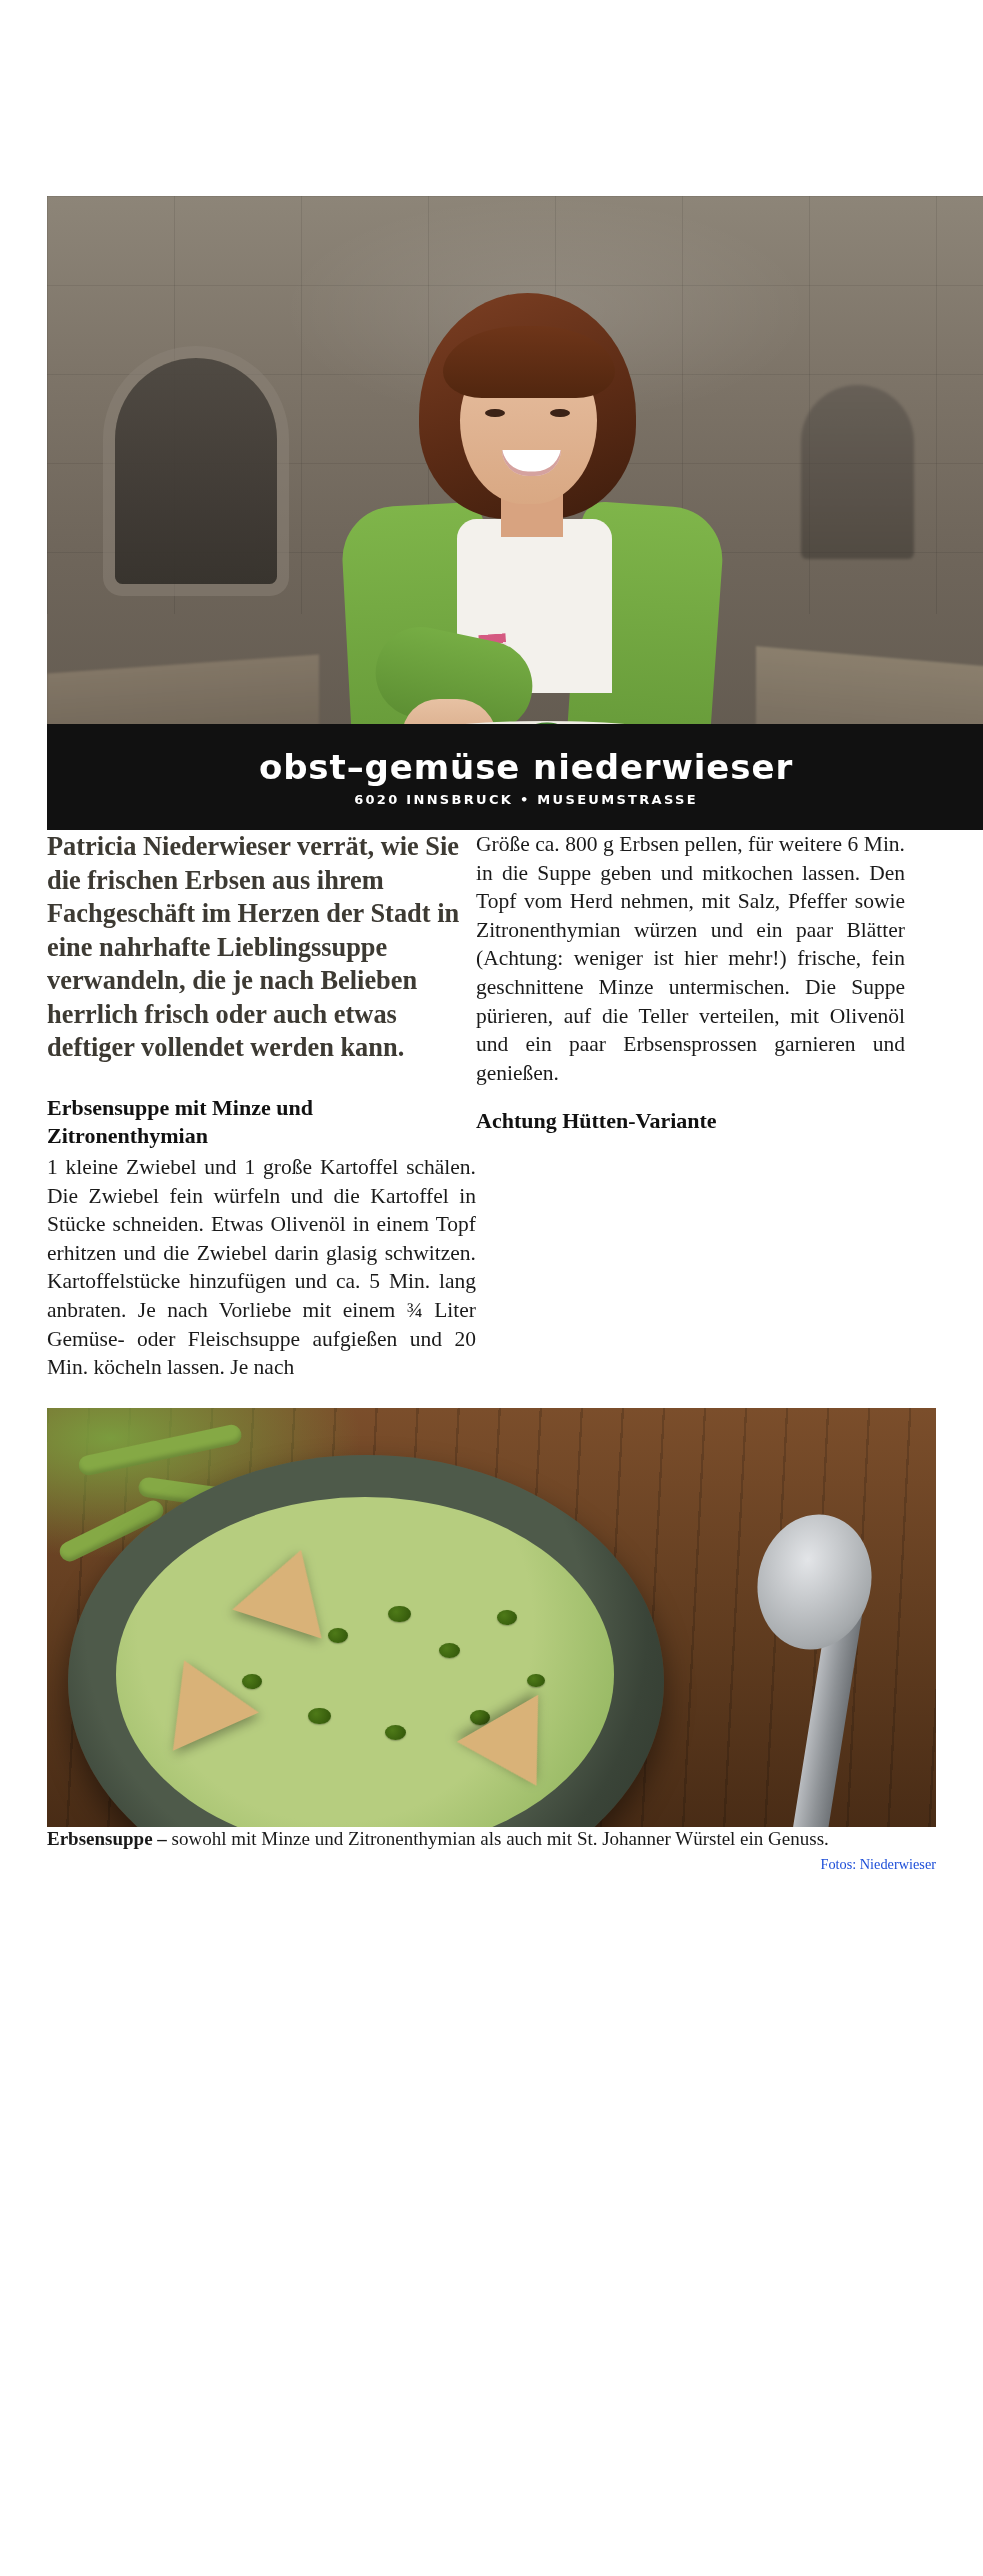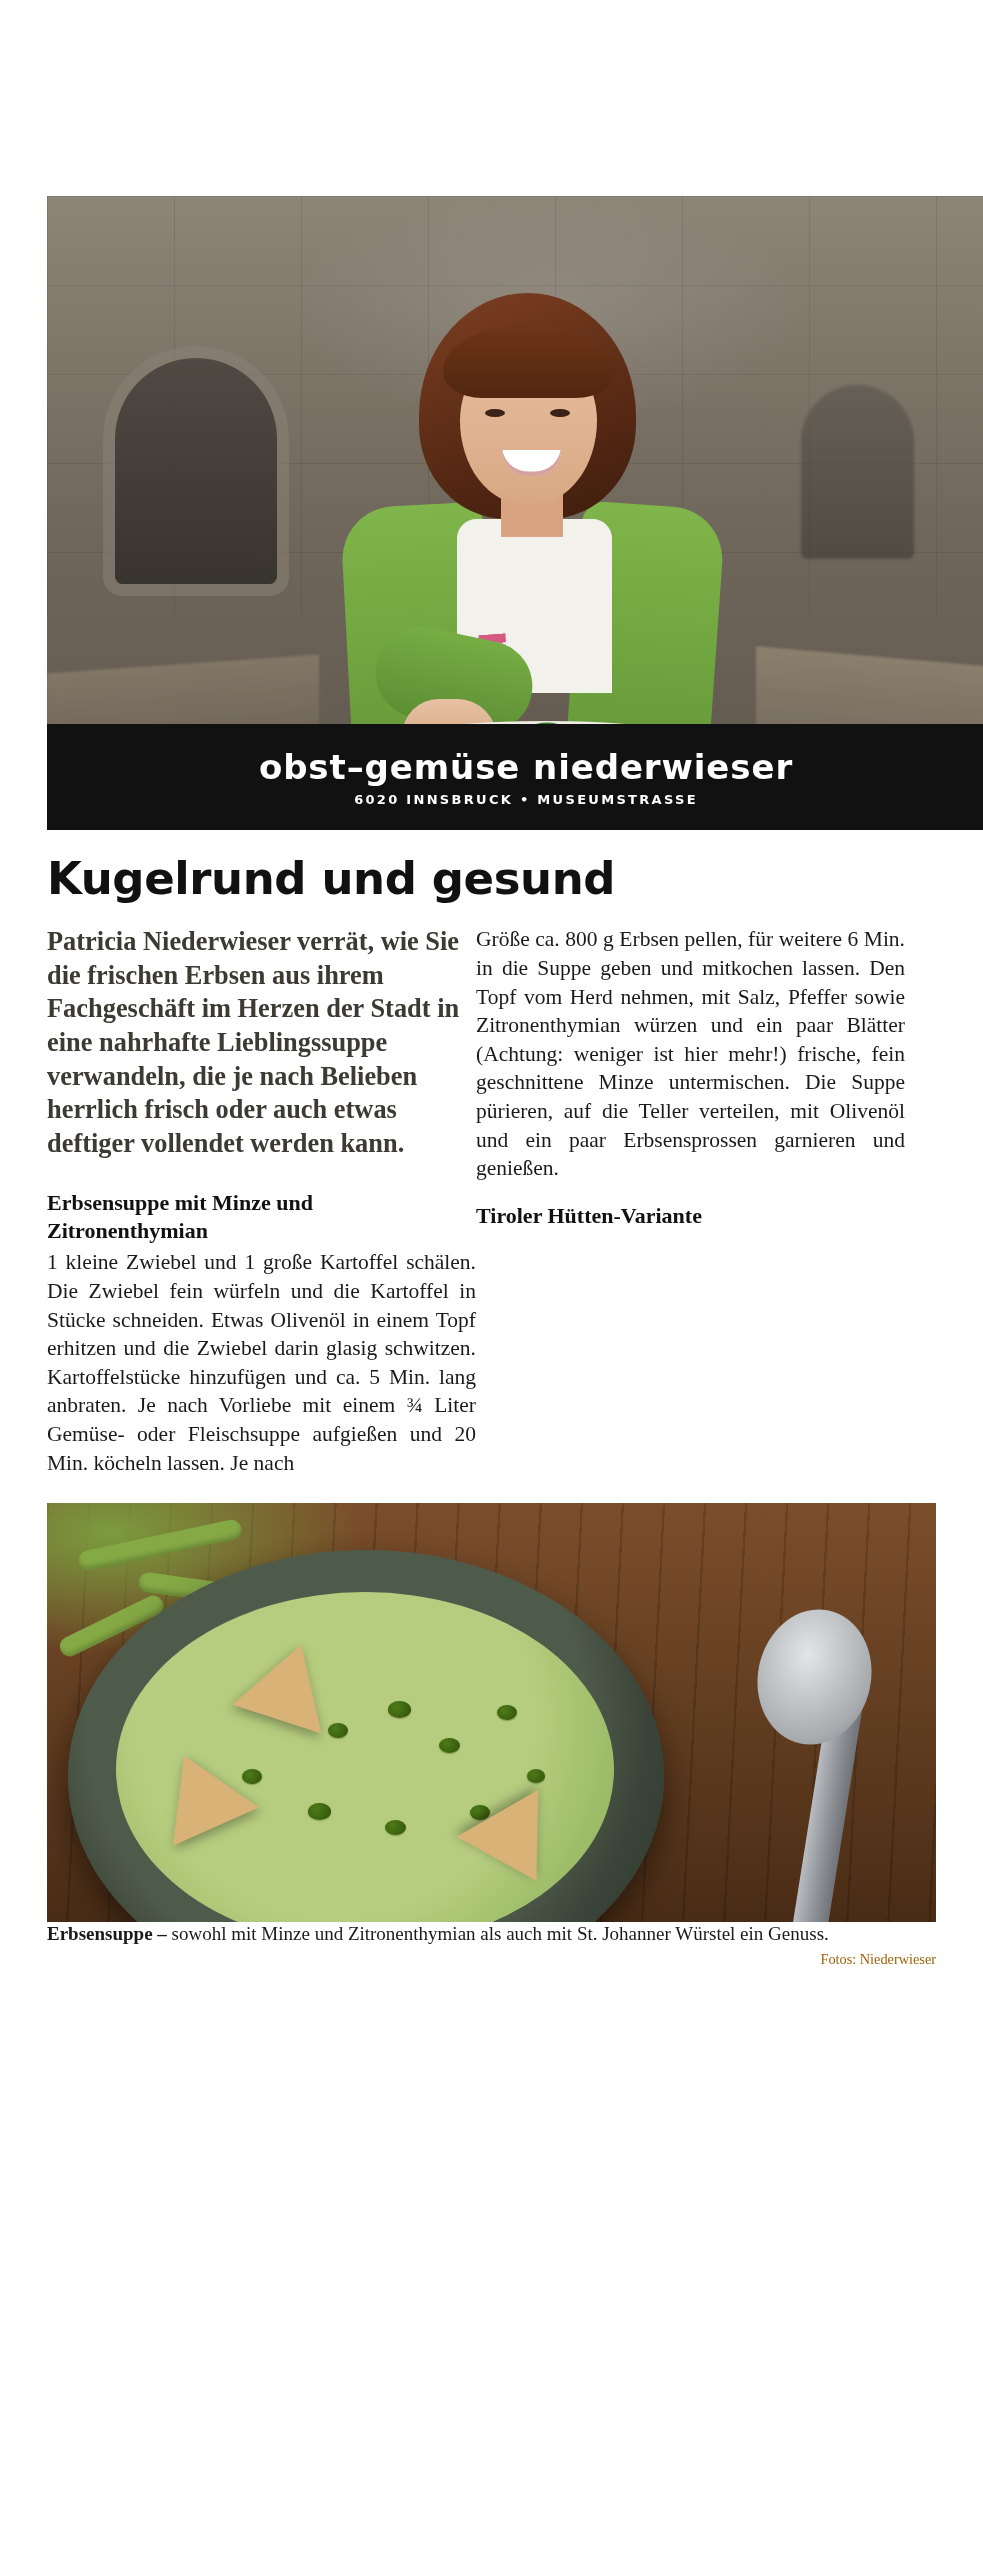--- a/index.html
+++ b/index.html
@@ -336,21 +336,21 @@
   .caption {
     font-size: 19px;
     line-height: 1.3;
     width: 889px;
   }
   .caption b { font-weight: bold; }
   .credit {
     font-size: 14.3px;
     text-align: right;
     margin-top: 4.5px;
-    color: #a16207;
+    color: #1d4ed8;
     width: 889px;
   }
 </style>
 </head>
 <body>
 
 <div class="page">
 
   <div class="hero">
     <div class="hero-photo">
@@ -381,34 +381,33 @@
         <div class="mint"></div>
       </div>
     </div>
 
     <div class="logo-band">
       <div class="logo-brand">obst–gemüse niederwieser</div>
       <div class="logo-sub">6020 INNSBRUCK • MUSEUMSTRASSE</div>
     </div>
   </div>
 
-  <h1 class="headline">Kugelrund und gesund</h1>
 
   <div class="cols">
 
     <div class="col">
       <p class="lead">Patricia Niederwieser verrät, wie Sie die frischen Erbsen aus ihrem Fachgeschäft im Herzen der Stadt in eine nahrhafte Lieblingssuppe verwandeln, die je nach Belieben herrlich frisch oder auch etwas deftiger vollendet werden kann.</p>
       <h2 class="sub">Erbsensuppe mit Minze und Zitronenthymian</h2>
       <p class="body">1 kleine Zwiebel und 1 große Kartoffel schälen. Die Zwiebel fein würfeln und die Kartoffel in Stücke schneiden. Etwas Olivenöl in einem Topf erhitzen und die Zwiebel darin glasig schwitzen. Kartoffelstücke hinzufügen und ca. 5 Min. lang anbraten. Je nach Vorliebe mit einem ¾ Liter Gemüse- oder Fleischsuppe aufgießen und 20 Min. köcheln lassen. Je nach</p>
     </div>
 
     <div class="col">
       <p class="body tight">Größe ca. 800 g Erbsen pellen, für weitere 6 Min. in die Suppe geben und mitkochen lassen. Den Topf vom Herd nehmen, mit Salz, Pfeffer sowie Zitronenthymian würzen und ein paar Blätter (Achtung: weniger ist hier mehr!) frische, fein geschnittene Minze untermischen. Die Suppe pürieren, auf die Teller verteilen, mit Olivenöl und ein paar Erbsensprossen garnieren und genießen.</p>
 
-      <h2 class="sub">Tiroler Hütten-Variante</h2>
+      <h2 class="sub">Achtung Hütten-Variante</h2>
 
     </div>
   </div>
 
   <div class="photo2">
     <div class="wood"></div>
     <div class="greens"></div>
     <div class="pod p1"></div>
     <div class="pod p2"></div>
     <div class="pod p3"></div>

